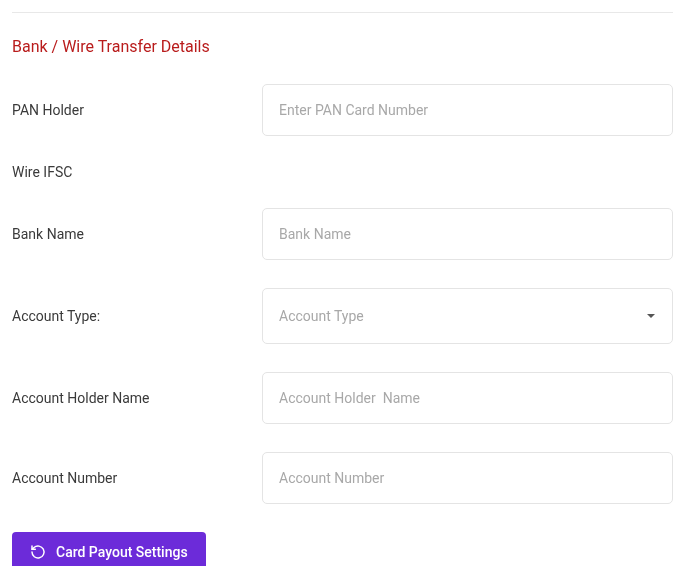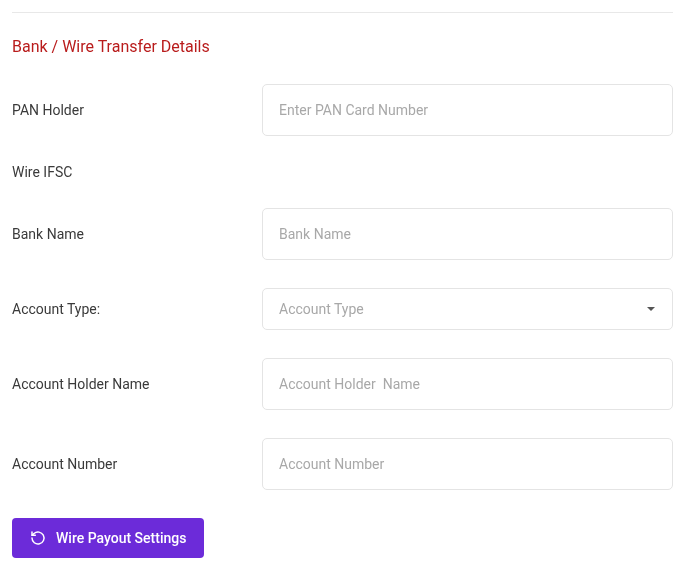--- a/index.html
+++ b/index.html
@@ -57,21 +57,21 @@
     }
     .text-input::placeholder {
       color: #a8a8a8;
     }
     .select-wrapper {
       position: relative;
       width: 100%;
     }
     .select-input {
       width: 100%;
-      height: 42px;
+      height: 56px;
       padding: 0 16px;
       border: 1px solid #e4e4e4;
       border-radius: 5px;
       font-size: 14px;
       color: #a8a8a8;
       background: #ffffff;
       outline: none;
       appearance: none;
       -webkit-appearance: none;
       font-family: inherit;
@@ -165,16 +165,16 @@
   </div>
 
   <div class="actions">
     <button class="btn-primary">
       <span class="refresh-icon">
         <svg width="16" height="16" viewBox="0 0 24 24" fill="none" stroke="#ffffff" stroke-width="2.2" stroke-linecap="round" stroke-linejoin="round">
           <path d="M3 12a9 9 0 1 0 3-6.7L3 8"></path>
           <polyline points="3 3 3 8 8 8"></polyline>
         </svg>
       </span>
-      <span>Wire Payout Settings</span>
+      <span>Card Payout Settings</span>
     </button>
   </div>
 </div>
 
 </body></html>

